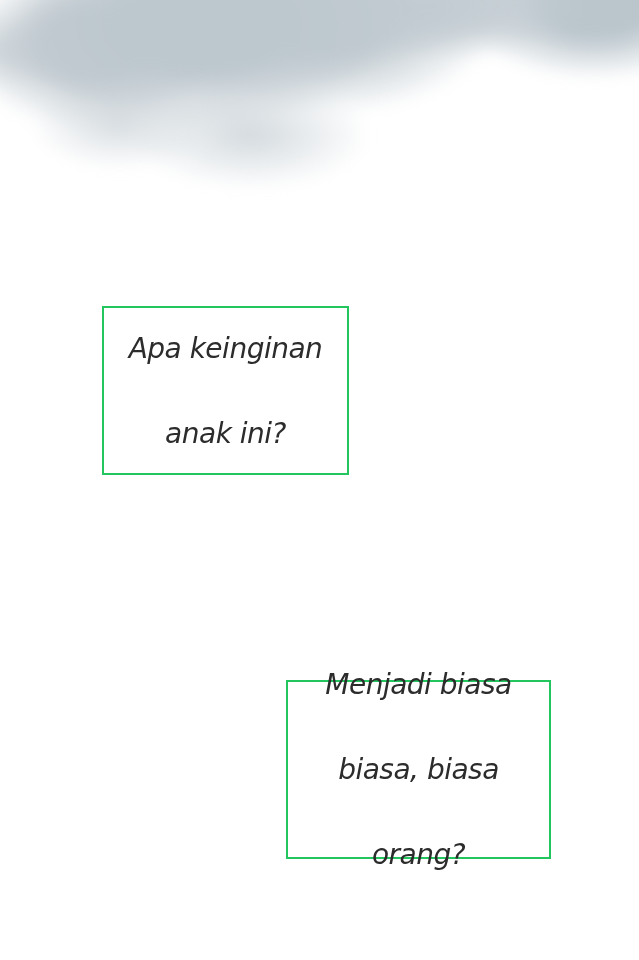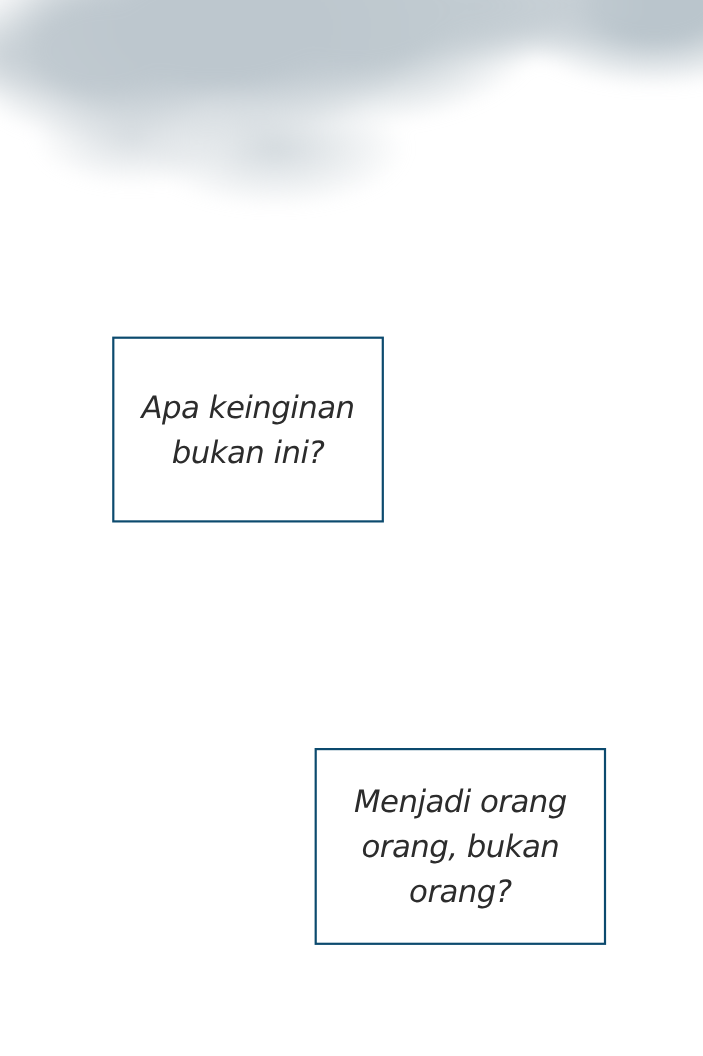--- a/index.html
+++ b/index.html
@@ -34,26 +34,27 @@
       radial-gradient(ellipse 130px 85px  at 150px 105px, #c2cbd1 0%, #c2cbd1 40%, rgba(194,203,209,0) 100%),
       radial-gradient(ellipse 150px 55px  at 500px 65px,  #c4cdd3 0%, rgba(196,205,211,0.9) 45%, rgba(196,205,211,0) 100%),
       radial-gradient(ellipse 140px 75px  at 655px 65px,  #bac5cc 0%, #bac5cc 40%, rgba(186,197,204,0) 100%),
       radial-gradient(ellipse 120px 55px  at 310px 195px, rgba(203,211,216,0.85) 0%, rgba(203,211,216,0) 100%),
       radial-gradient(ellipse 90px 45px   at 180px 185px, rgba(206,213,218,0.8) 0%, rgba(206,213,218,0) 100%),
       radial-gradient(ellipse 70px 40px   at 70px 110px,  rgba(200,208,214,0.8) 0%, rgba(200,208,214,0) 100%);
   }
   .dialogue-box {
     position: absolute;
     box-sizing: border-box;
-    border: 2px solid #0c4a6e;
+    border: 2px solid #22c55e;
     background: #ffffff;
     display: flex;
     flex-direction: column;
     justify-content: center;
     text-align: center;
+    gap: 44px;
   }
   .dialogue-box .line {
     display: block;
     font-family: "DejaVu Sans", sans-serif;
     font-style: italic;
     font-size: 28px;
     line-height: 41px;
     color: #2c2c2c;
     letter-spacing: -0.5px;
     white-space: nowrap;
@@ -73,22 +74,22 @@
 </style>
 </head>
 <body>
 
 <div class="page">
 
   <div class="cloud"></div>
 
   <div class="dialogue-box" id="box-1">
     <span class="line">Apa keinginan</span>
-    <span class="line">bukan ini?</span>
+    <span class="line">anak ini?</span>
   </div>
 
   <div class="dialogue-box" id="box-2">
-    <span class="line">Menjadi orang</span>
-    <span class="line">orang, bukan</span>
+    <span class="line">Menjadi biasa</span>
+    <span class="line">biasa, biasa</span>
     <span class="line">orang?</span>
   </div>
 
 </div>
 
 </body></html>

